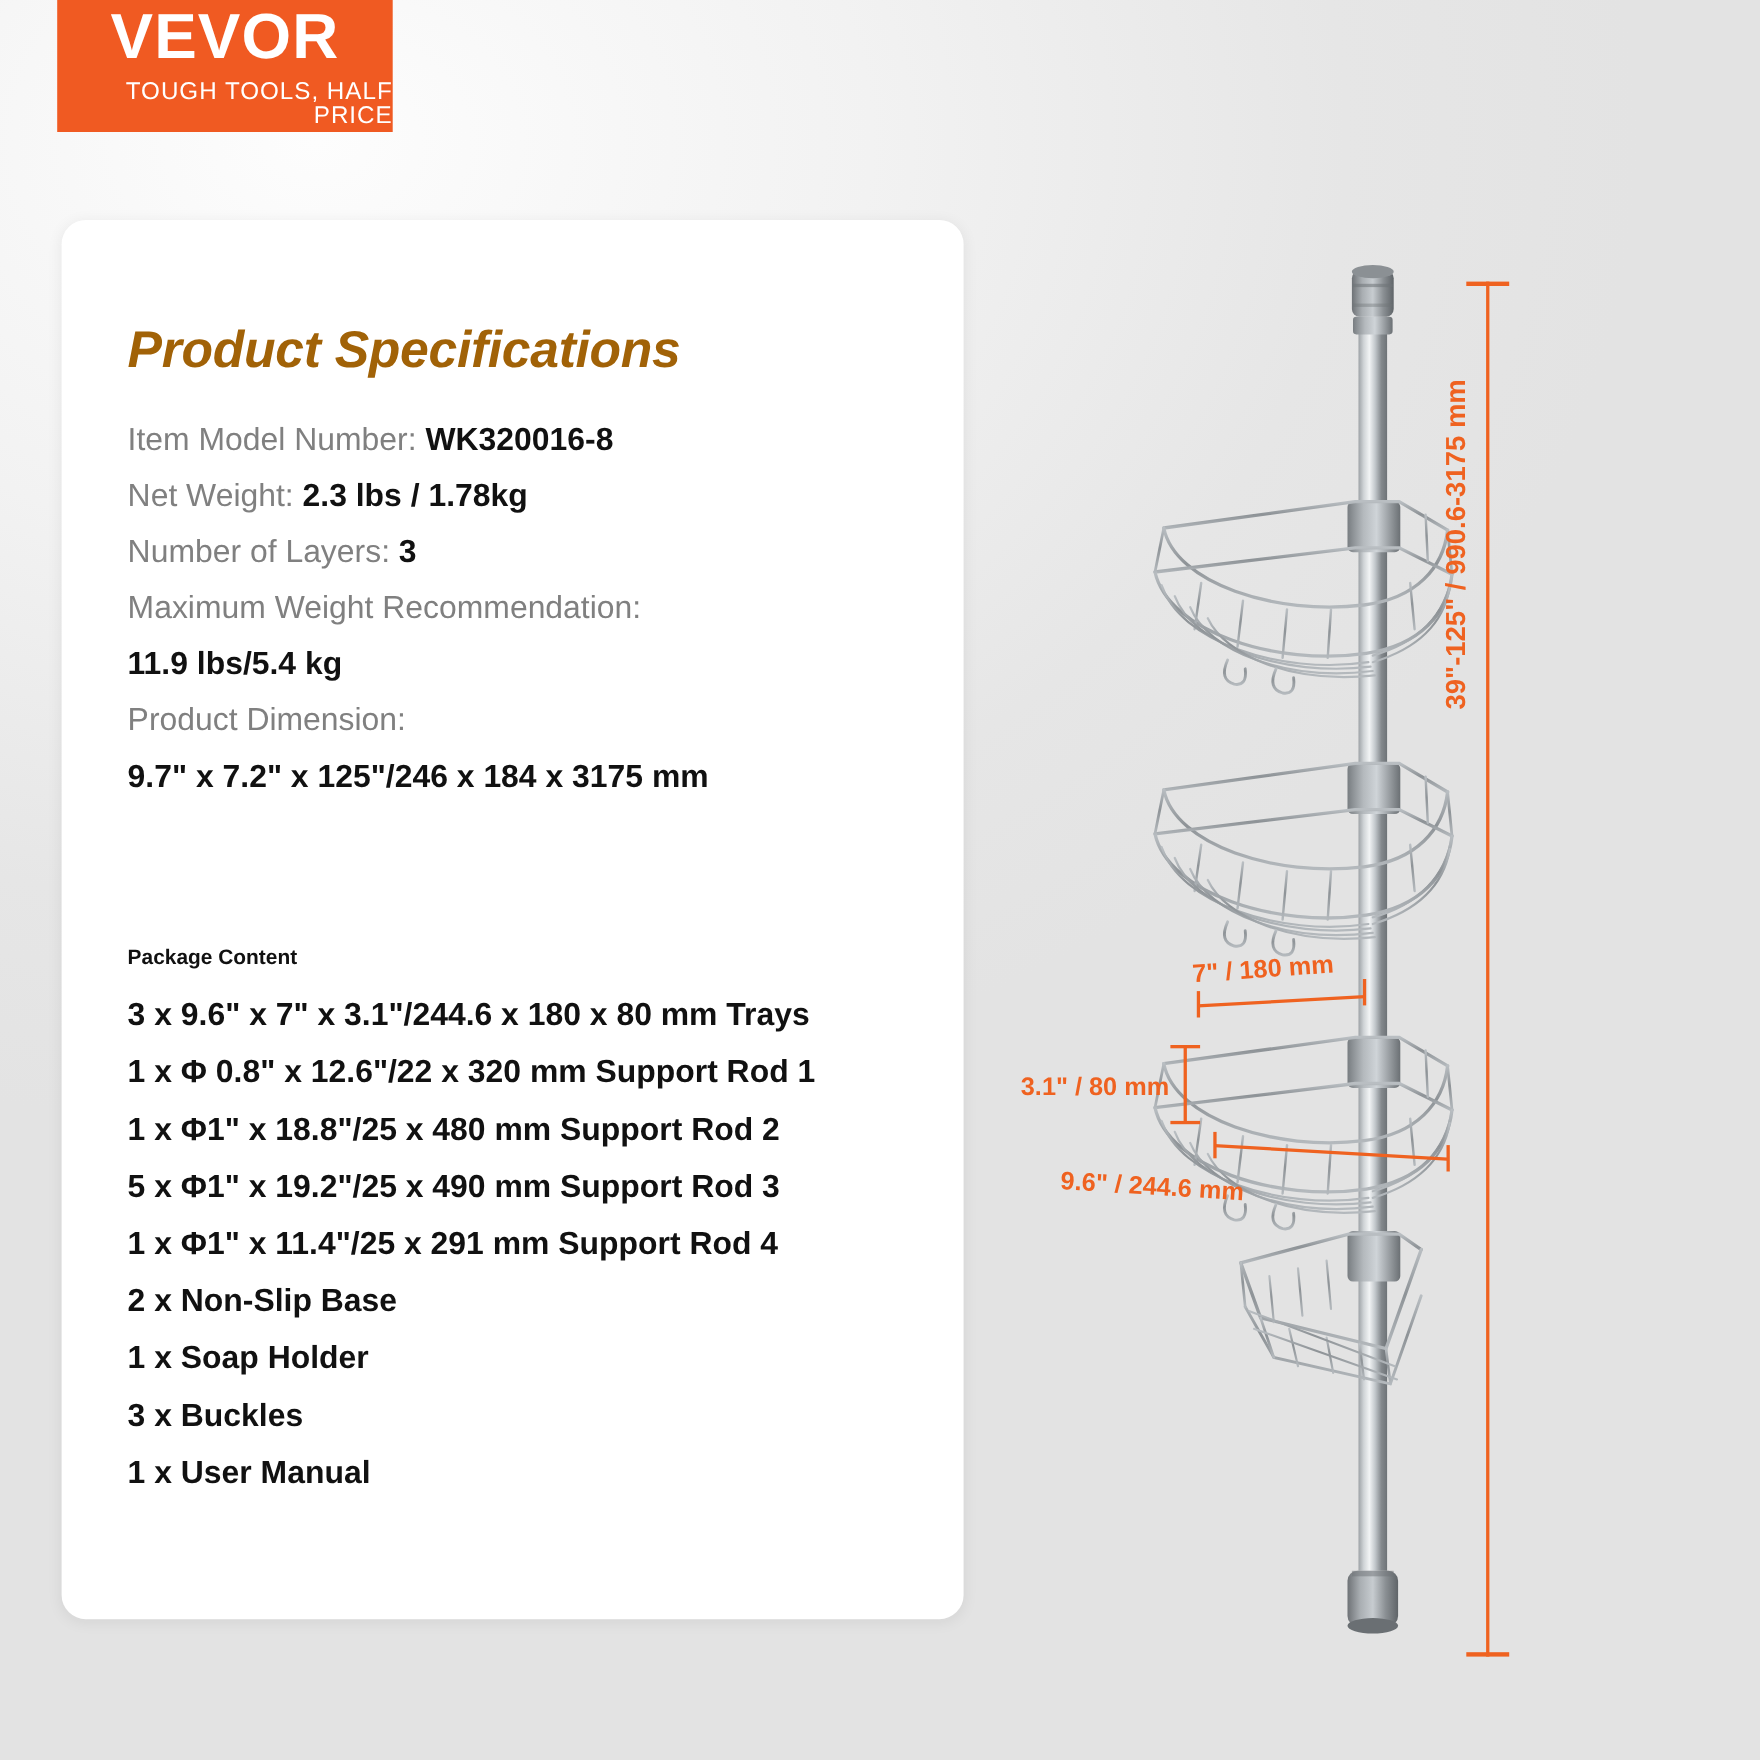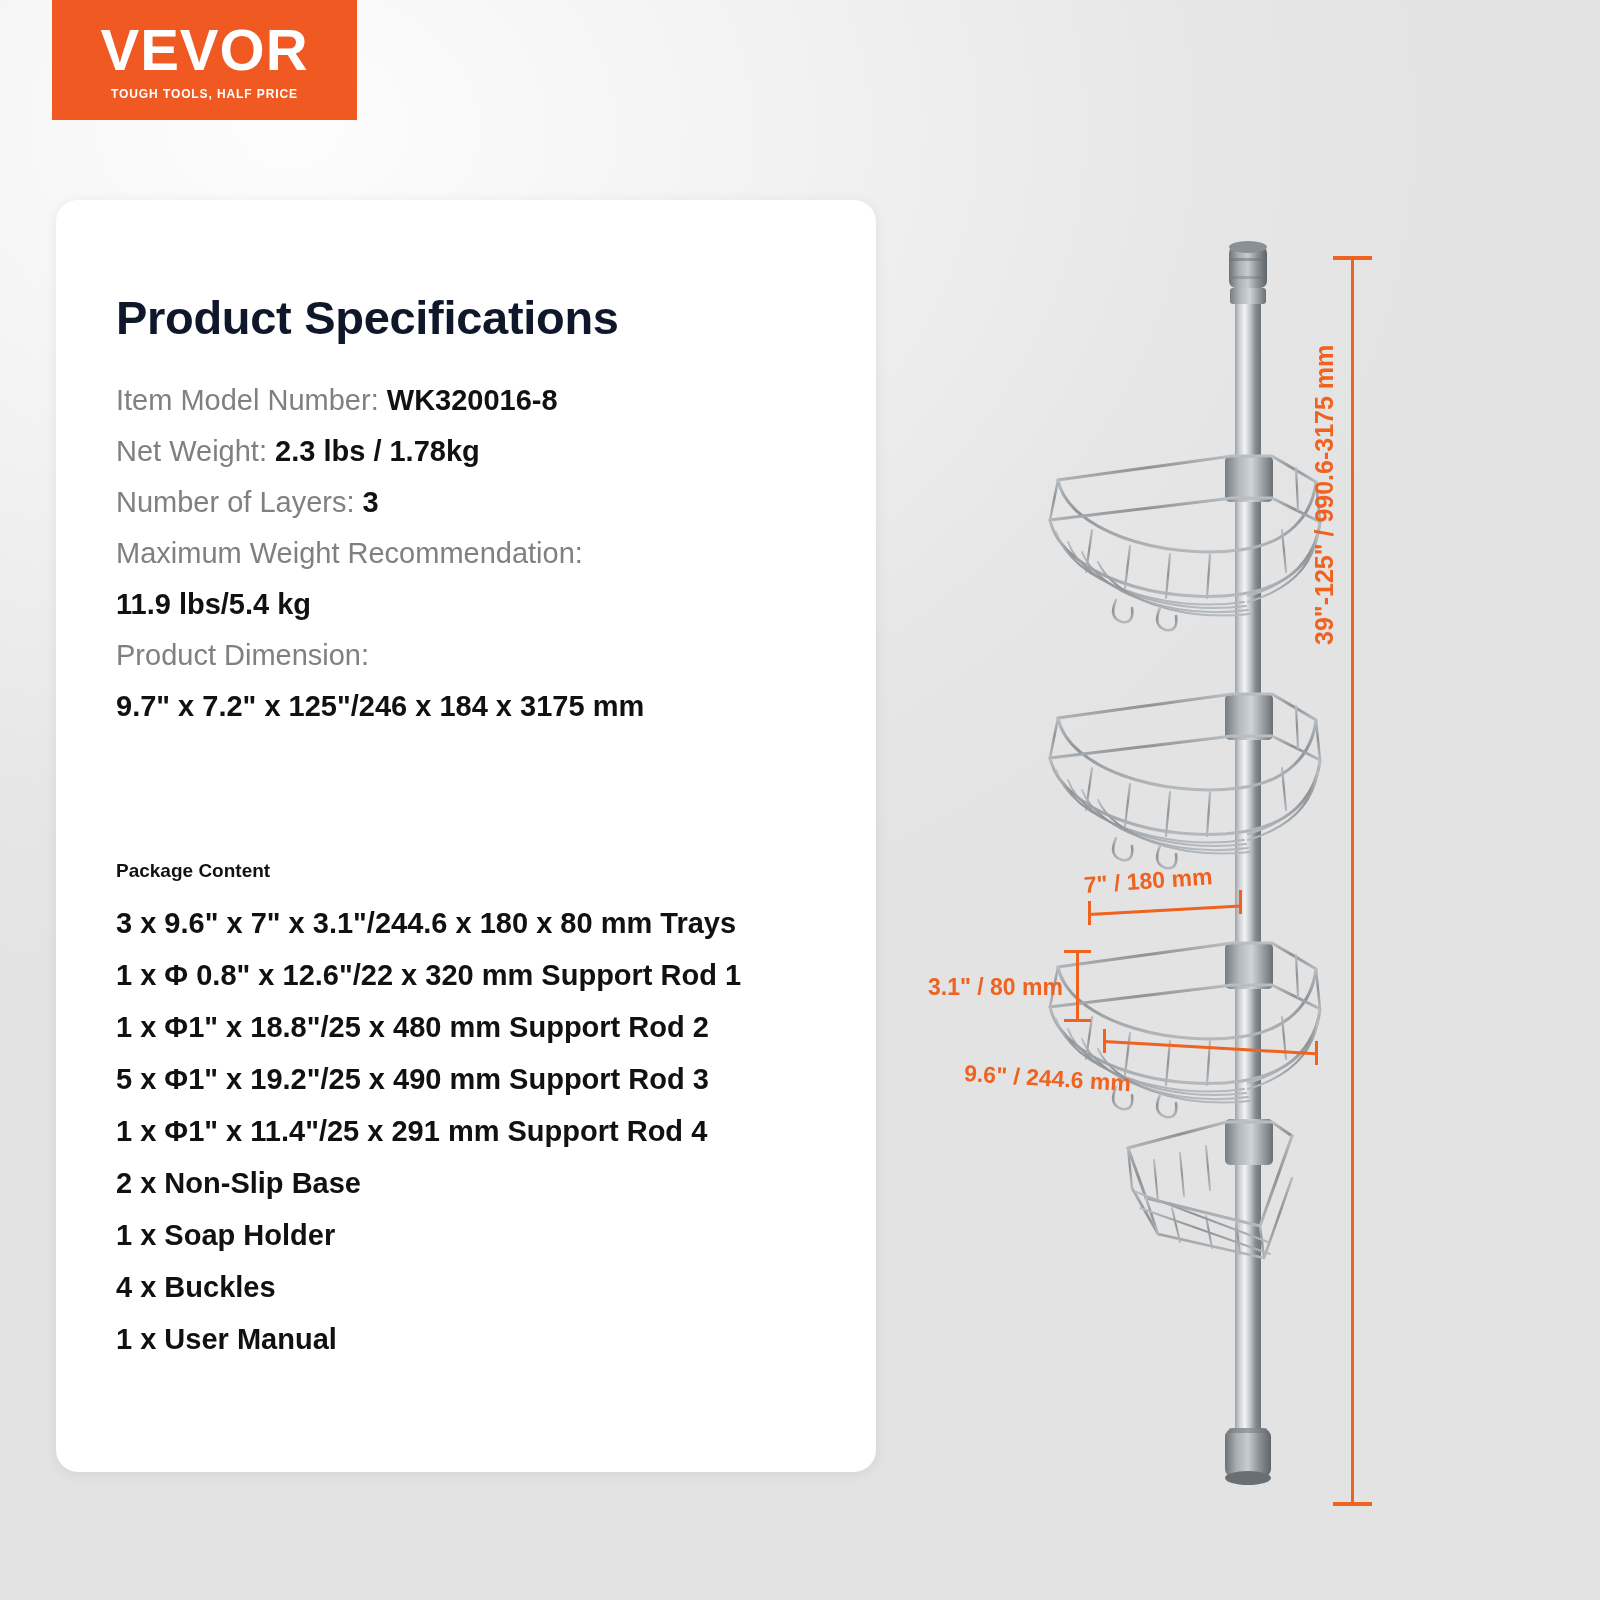--- a/index.html
+++ b/index.html
@@ -28,45 +28,46 @@
   #logo .wordmark {
     color:#ffffff;
     font-size:58px;
     font-weight:bold;
     letter-spacing:1px;
     line-height:1;
     font-family:"Liberation Sans", sans-serif;
   }
   #logo .tagline {
     color:#ffffff;
-    font-size:12px;
-    font-weight:bold;
+    font-size:22px;
+    font-weight:normal;
     letter-spacing:0.9px;
     margin-top:9px;
     line-height:1;
     text-align:right;
   }
 
   
   #spec-card {
     position:absolute;
     left:56px; top:200px;
     width:820px; height:1272px;
     background:#ffffff;
     border-radius:22px;
     box-shadow:0 2px 14px rgba(0,0,0,0.07);
   }
 
   #spec-title {
     position:absolute; left:60px; top:90px;
-    color:#0f172a;
+    color:#a16207;
     font-size:47px;
     font-weight:bold;
     letter-spacing:-0.3px;
     white-space:nowrap;
+    font-style:italic;
   }
 
   #spec-list {
     position:absolute; left:60px; top:175px;
     width:740px;
   }
   .spec-row {
     font-size:29px;
     line-height:51px;
     color:#808080;
@@ -233,21 +234,21 @@
 
     <div id="pkg-block">
       <div id="pkg-heading">Package Content</div>
       <div class="pkg-row">3 x 9.6" x 7" x 3.1"/244.6 x 180 x 80 mm Trays</div>
       <div class="pkg-row">1 x Φ 0.8" x 12.6"/22 x 320 mm Support Rod 1</div>
       <div class="pkg-row">1 x Φ1" x 18.8"/25 x 480 mm Support Rod 2</div>
       <div class="pkg-row">5 x Φ1" x 19.2"/25 x 490 mm Support Rod 3</div>
       <div class="pkg-row">1 x Φ1" x 11.4"/25 x 291 mm Support Rod 4</div>
       <div class="pkg-row">2 x Non-Slip Base</div>
       <div class="pkg-row">1 x Soap Holder</div>
-      <div class="pkg-row">4 x Buckles</div>
+      <div class="pkg-row">3 x Buckles</div>
       <div class="pkg-row">1 x User Manual</div>
     </div>
   </div>
 
   <div id="product">
     <svg viewBox="0 0 360 1290" xmlns="http://www.w3.org/2000/svg">
       <defs>
         <linearGradient id="poleGrad" x1="0" y1="0" x2="1" y2="0">
           <stop offset="0%" stop-color="#9da2a6"></stop>
           <stop offset="18%" stop-color="#cfd3d6"></stop>

